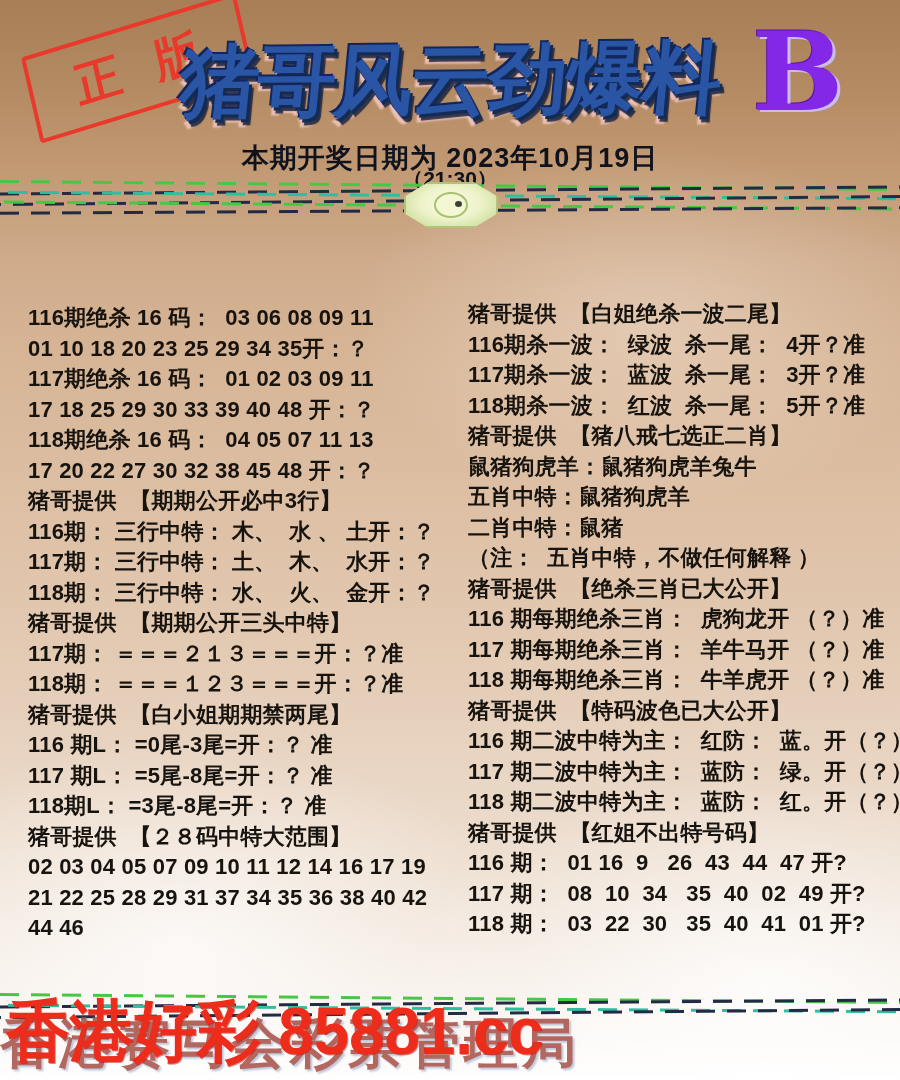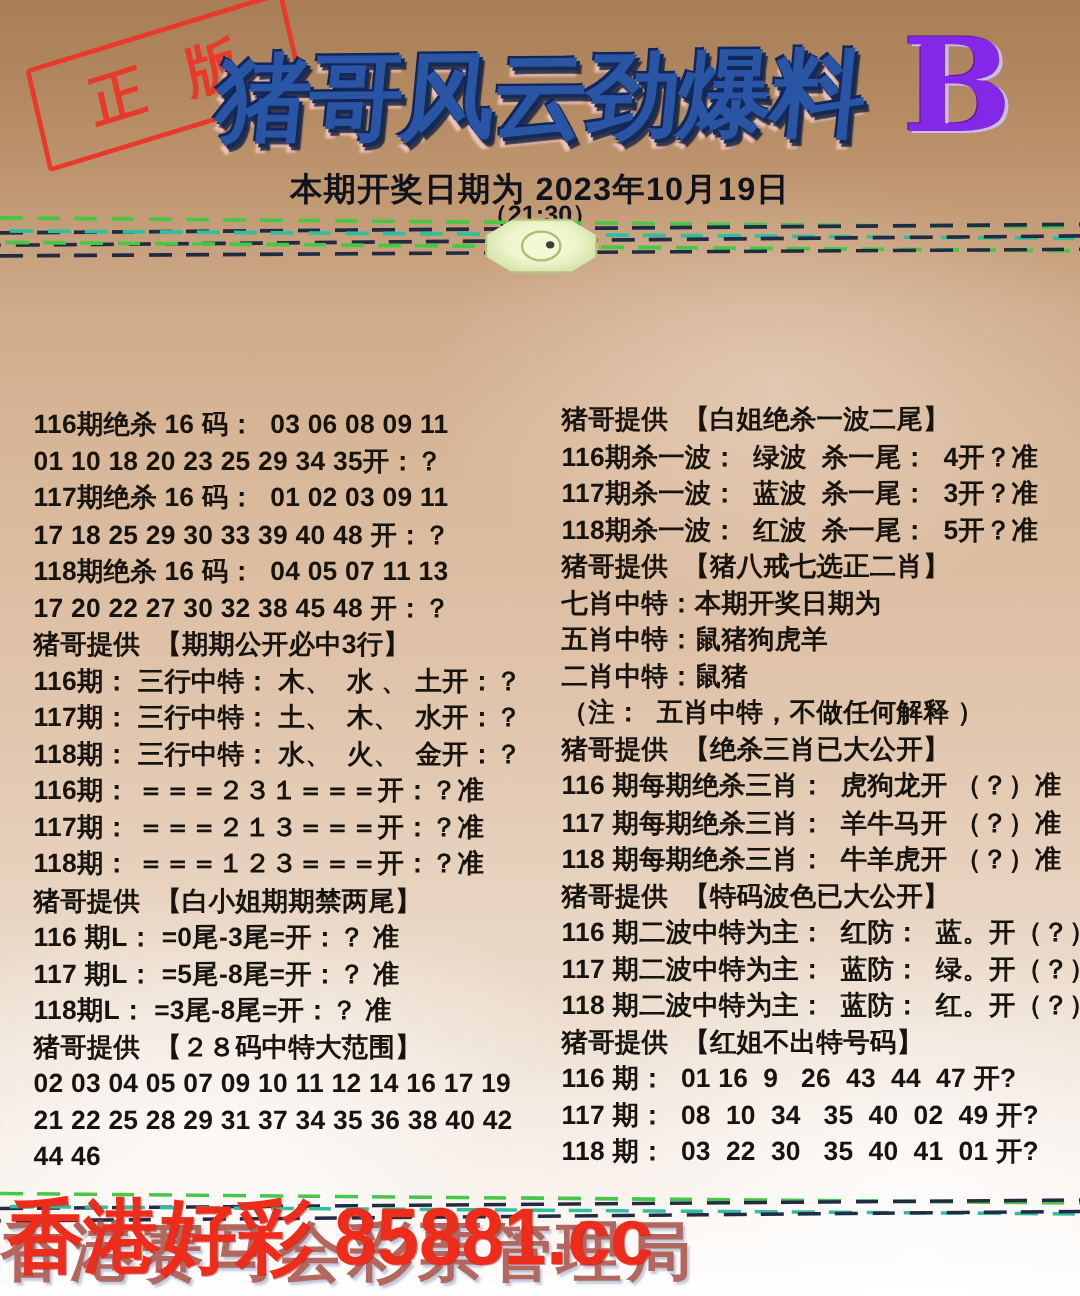--- a/index.html
+++ b/index.html
@@ -84,21 +84,21 @@
   }
   .medallion-dot{
     position:absolute;left:54%;top:42%;width:7px;height:6px;border-radius:50%;
     background:#3c4030;
   }
   .v-line{
     position:absolute;left:449px;top:224px;width:5px;height:780px;
     background:linear-gradient(180deg,#8cცc 0,#7cc457 0%,#57b43a 35%,#449e33 55%,#4fae3d 100%);
   }
   
-  .col{position:absolute;color:var(--text-black,#17130e);margin-top:36px;}
+  .col{position:absolute;color:var(--text-black,#17130e);}
   .col-left{left:28px;top:303px;width:426px;}
   .col-right{left:468px;top:299px;width:428px;}
   .line{
     height:30.5px;line-height:30.5px;
     font-size:22px;font-weight:700;white-space:pre;
     letter-spacing:0.2px;
   }
   
   .watermark{
     position:absolute;left:0;right:0;top:1008px;
@@ -149,40 +149,40 @@
     <div class="line">116期绝杀 16 码：  03 06 08 09 11</div>
     <div class="line">01 10 18 20 23 25 29 34 35开：？</div>
     <div class="line">117期绝杀 16 码：  01 02 03 09 11</div>
     <div class="line">17 18 25 29 30 33 39 40 48 开：？</div>
     <div class="line">118期绝杀 16 码：  04 05 07 11 13</div>
     <div class="line">17 20 22 27 30 32 38 45 48 开：？</div>
     <div class="line">猪哥提供  【期期公开必中3行】</div>
     <div class="line">116期： 三行中特： 木、  水 、 土开：？</div>
     <div class="line">117期： 三行中特： 土、  木、  水开：？</div>
     <div class="line">118期： 三行中特： 水、  火、  金开：？</div>
-    <div class="line">116期： ＝＝＝２３１＝＝＝开：？准</div>
+    <div class="line">猪哥提供  【期期公开三头中特】</div>
     <div class="line">117期： ＝＝＝２１３＝＝＝开：？准</div>
     <div class="line">118期： ＝＝＝１２３＝＝＝开：？准</div>
     <div class="line">猪哥提供  【白小姐期期禁两尾】</div>
     <div class="line">116 期L： =0尾-3尾=开：？ 准</div>
     <div class="line">117 期L： =5尾-8尾=开：？ 准</div>
     <div class="line">118期L： =3尾-8尾=开：？ 准</div>
     <div class="line">猪哥提供  【２８码中特大范围】</div>
     <div class="line">02 03 04 05 07 09 10 11 12 14 16 17 19</div>
     <div class="line">21 22 25 28 29 31 37 34 35 36 38 40 42</div>
     <div class="line">44 46</div>
   </div>
 
   <div class="col col-right">
     <div class="line">猪哥提供  【白姐绝杀一波二尾】</div>
     <div class="line">116期杀一波：  绿波  杀一尾：  4开？准</div>
     <div class="line">117期杀一波：  蓝波  杀一尾：  3开？准</div>
     <div class="line">118期杀一波：  红波  杀一尾：  5开？准</div>
     <div class="line">猪哥提供  【猪八戒七选正二肖】</div>
-    <div class="line">七肖中特：本期开奖日期为</div>
+    <div class="line">鼠猪狗虎羊：鼠猪狗虎羊兔牛</div>
     <div class="line">五肖中特：鼠猪狗虎羊</div>
     <div class="line">二肖中特：鼠猪</div>
     <div class="line">（注：  五肖中特，不做任何解释 ）</div>
     <div class="line">猪哥提供  【绝杀三肖已大公开】</div>
     <div class="line">116 期每期绝杀三肖：  虎狗龙开 （？）准</div>
     <div class="line">117 期每期绝杀三肖：  羊牛马开 （？）准</div>
     <div class="line">118 期每期绝杀三肖：  牛羊虎开 （？）准</div>
     <div class="line">猪哥提供  【特码波色已大公开】</div>
     <div class="line">116 期二波中特为主：  红防：  蓝。开（？）</div>
     <div class="line">117 期二波中特为主：  蓝防：  绿。开（？）</div>

